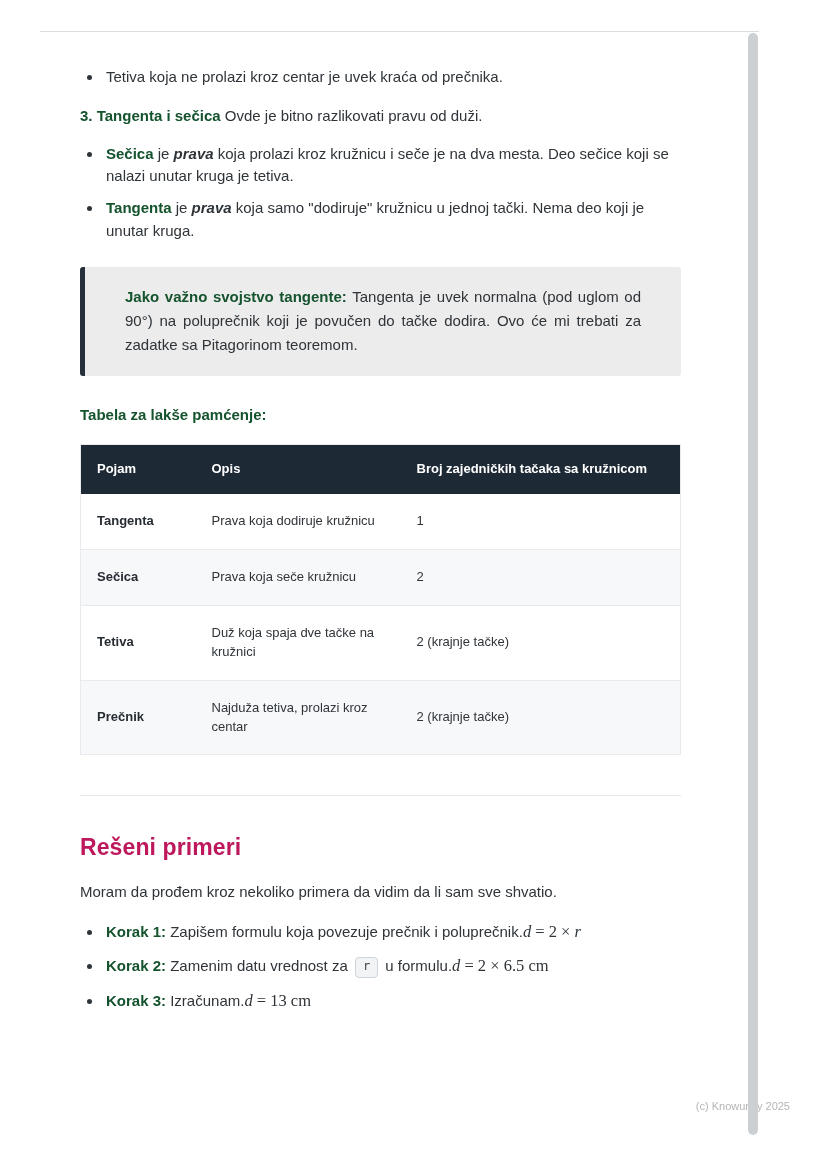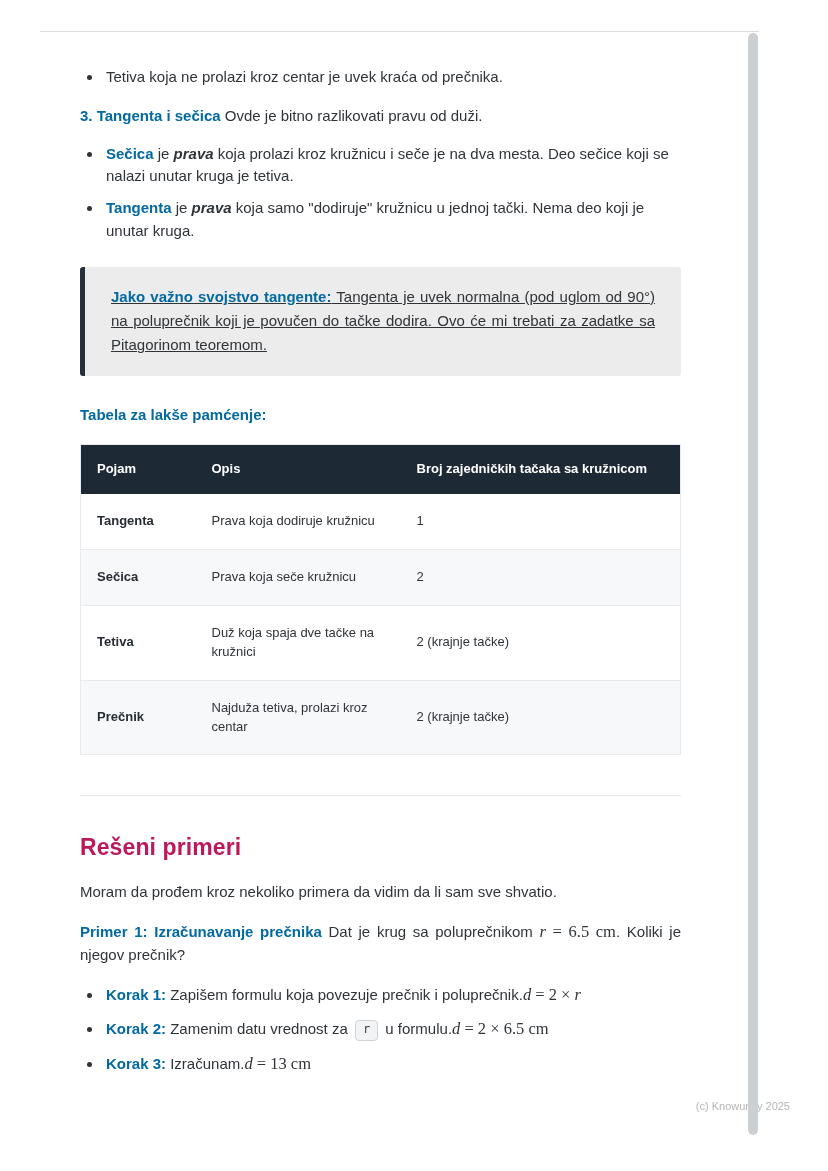--- a/index.html
+++ b/index.html
@@ -20,31 +20,30 @@
     border-top:1px solid #dddddd;
   }
   .content {
     padding:22px 78px 8px 40px;
     font-size:15px;
     line-height:1.52;
   }
   .blist { list-style:disc; padding-left:23px; margin:12px 0 16px; }
   .blist li { margin:9px 0; padding-left:3px; }
   .para { margin:15px 0; }
-  strong { font-weight:700; color:#0369a1; }
+  strong { font-weight:700; color:#14532d; }
   em { font-style:italic;font-weight:bold; }
   .callout {
     margin:24px 0 28px;
     background:#ececec;
     border-left:5px solid #262f3a;
     border-radius:3px;
-    padding:18px 26px;
+    padding:18px 40px;
     line-height:1.62;
     text-align:justify;
-    text-decoration:underline;
   }
   .table-caption { margin:18px 0 18px; }
   table.terms {
     width:100%;
     border-collapse:collapse;
     font-size:13px;
     margin:8px 0 8px;
     border:1px solid #e8eaed;
   }
   table.terms th {
@@ -176,23 +175,20 @@
         </tr>
       </tbody>
     </table>
 
     <hr class="divider">
 
     <h2 class="examples">Rešeni primeri</h2>
 
     <p class="para">Moram da prođem kroz nekoliko primera da vidim da li sam sve shvatio.</p>
 
-    <p class="para justify">
-      <strong>Primer 1: Izračunavanje prečnika</strong><span> Dat je krug sa poluprečnikom </span><span class="math"><i>r</i><span> = 6.5 cm</span></span><span>. Koliki je njegov prečnik?</span>
-    </p>
 
     <ul class="blist">
       <li>
         <strong>Korak 1:</strong><span> Zapišem formulu koja povezuje prečnik i poluprečnik.</span><span class="math"><i>d</i><span> = 2 × </span><i>r</i></span>
       </li>
       <li>
         <strong>Korak 2:</strong><span> Zamenim datu vrednost za </span><code class="chip">r</code><span> u formulu.</span><span class="math"><i>d</i><span> = 2 × 6.5 cm</span></span>
       </li>
       <li>
         <strong>Korak 3:</strong><span> Izračunam.</span><span class="math"><i>d</i><span> = 13 cm</span></span>

